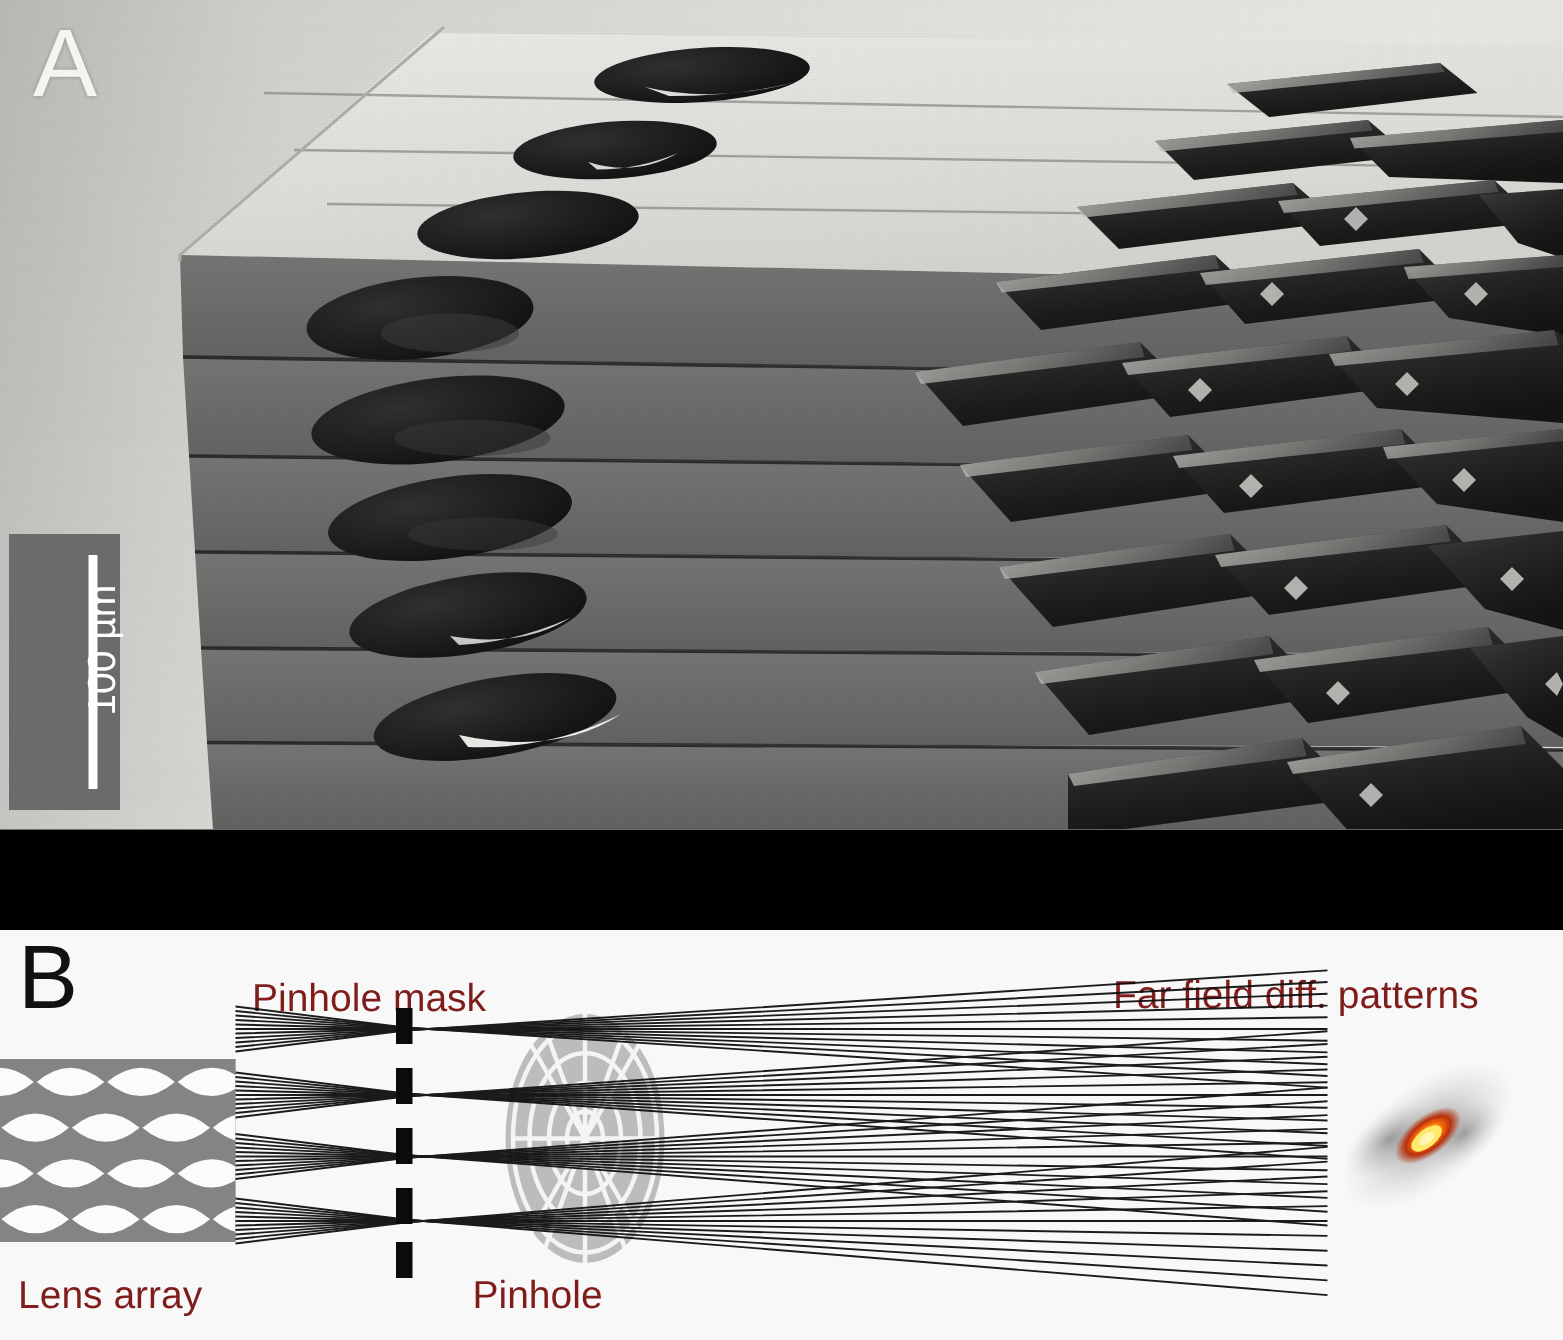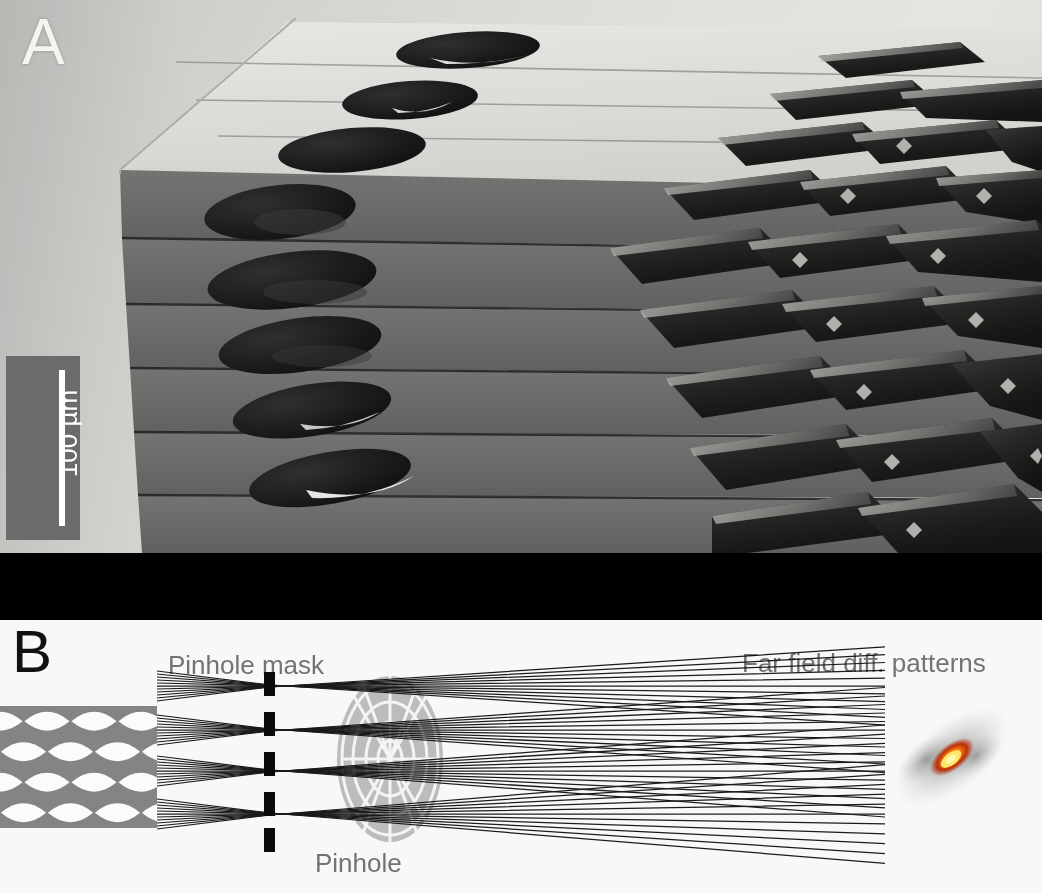--- a/index.html
+++ b/index.html
@@ -58,21 +58,21 @@
   
   #panelB{
     position:absolute;left:0;top:620px;width:1042px;height:273px;background:#f8f8f8;
     overflow:hidden;
   }
   #labelB{
     position:absolute;left:12px;top:2px;color:#111111;font-size:60px;line-height:1;
     font-family:"Liberation Sans", sans-serif;
   }
   .bLabel{
-    position:absolute;color:#737373;font-size:26px;font-family:"Liberation Sans", sans-serif;
+    position:absolute;color:#7f1d1d;font-size:26px;font-family:"Liberation Sans", sans-serif;
     white-space:nowrap;
   }
   #lbl-pinhole{left:168px;top:30px;}
   #lbl-farfield{left:742px;top:28px;}
   #lbl-lensarray{left:12px;top:228px;}
   #lbl-sample{left:315px;top:228px;}
 
   
   #lensArray{
     position:absolute;left:0px;top:86px;width:157px;height:122px;background:#848484;
@@ -252,20 +252,21 @@
     </div>
   </div>
 
   <div id="separator"></div>
 
   <div id="panelB">
     <div id="labelB">B</div>
 
     <div class="bLabel" id="lbl-pinhole">Pinhole mask</div>
     <div class="bLabel" id="lbl-farfield">Far field diff. patterns</div>
+    <div class="bLabel" id="lbl-lensarray">Lens array</div>
     <div class="bLabel" id="lbl-sample">Pinhole</div>
 
     <svg id="lensArray" viewBox="0 0 157 122">
       <rect x="0" y="0" width="157" height="122" fill="#848484"></rect>
       <g fill="#fbfbfa" id="lensArrayCells">
           <path d="M-69.56,15.25 Q-47,-3.6600000000000037 -24.44,15.25 Q-47,34.160000000000004 -69.56,15.25 Z" fill="#fbfbfa"></path>
           <path d="M-22.56,15.25 Q0,-3.6600000000000037 22.56,15.25 Q0,34.160000000000004 -22.56,15.25 Z" fill="#fbfbfa"></path>
           <path d="M24.44,15.25 Q47,-3.6600000000000037 69.56,15.25 Q47,34.160000000000004 24.44,15.25 Z" fill="#fbfbfa"></path>
           <path d="M71.44,15.25 Q94,-3.6600000000000037 116.56,15.25 Q94,34.160000000000004 71.44,15.25 Z" fill="#fbfbfa"></path>
           <path d="M118.44,15.25 Q141,-3.6600000000000037 163.56,15.25 Q141,34.160000000000004 118.44,15.25 Z" fill="#fbfbfa"></path>

